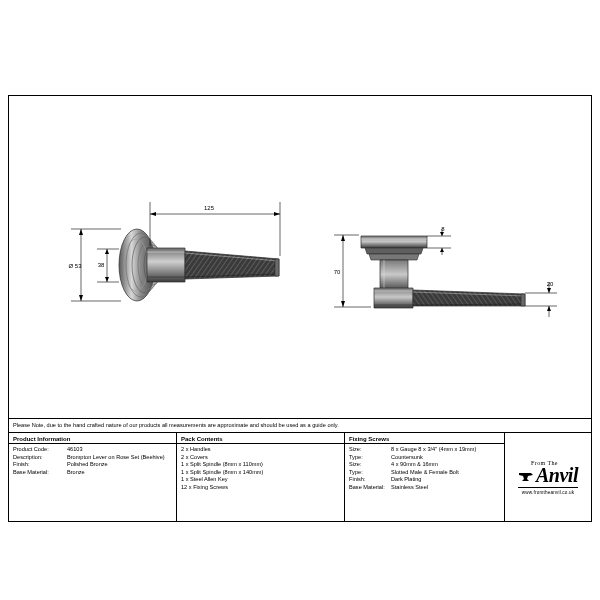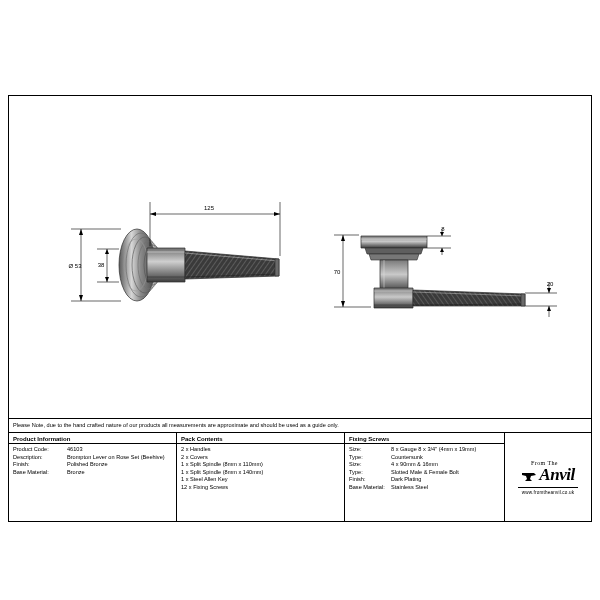--- a/index.html
+++ b/index.html
@@ -102,21 +102,21 @@
     align-self: flex-start;
     margin-left: 26px;
     margin-bottom: -2px;
   }
   #logo .anvil-row {
     display: flex;
     align-items: center;
   }
   #logo .anvil-word {
     font-family: "Liberation Serif", serif;
-    font-size: 17px;
+    font-size: 20px;
     font-style: italic;
     font-weight: bold;
     letter-spacing: -0.5px;
     line-height: 22px;
   }
   #logo .anvil-rule {
     width: 60px;
     height: 1px;
     background: #000;
     margin-top: 1px;

